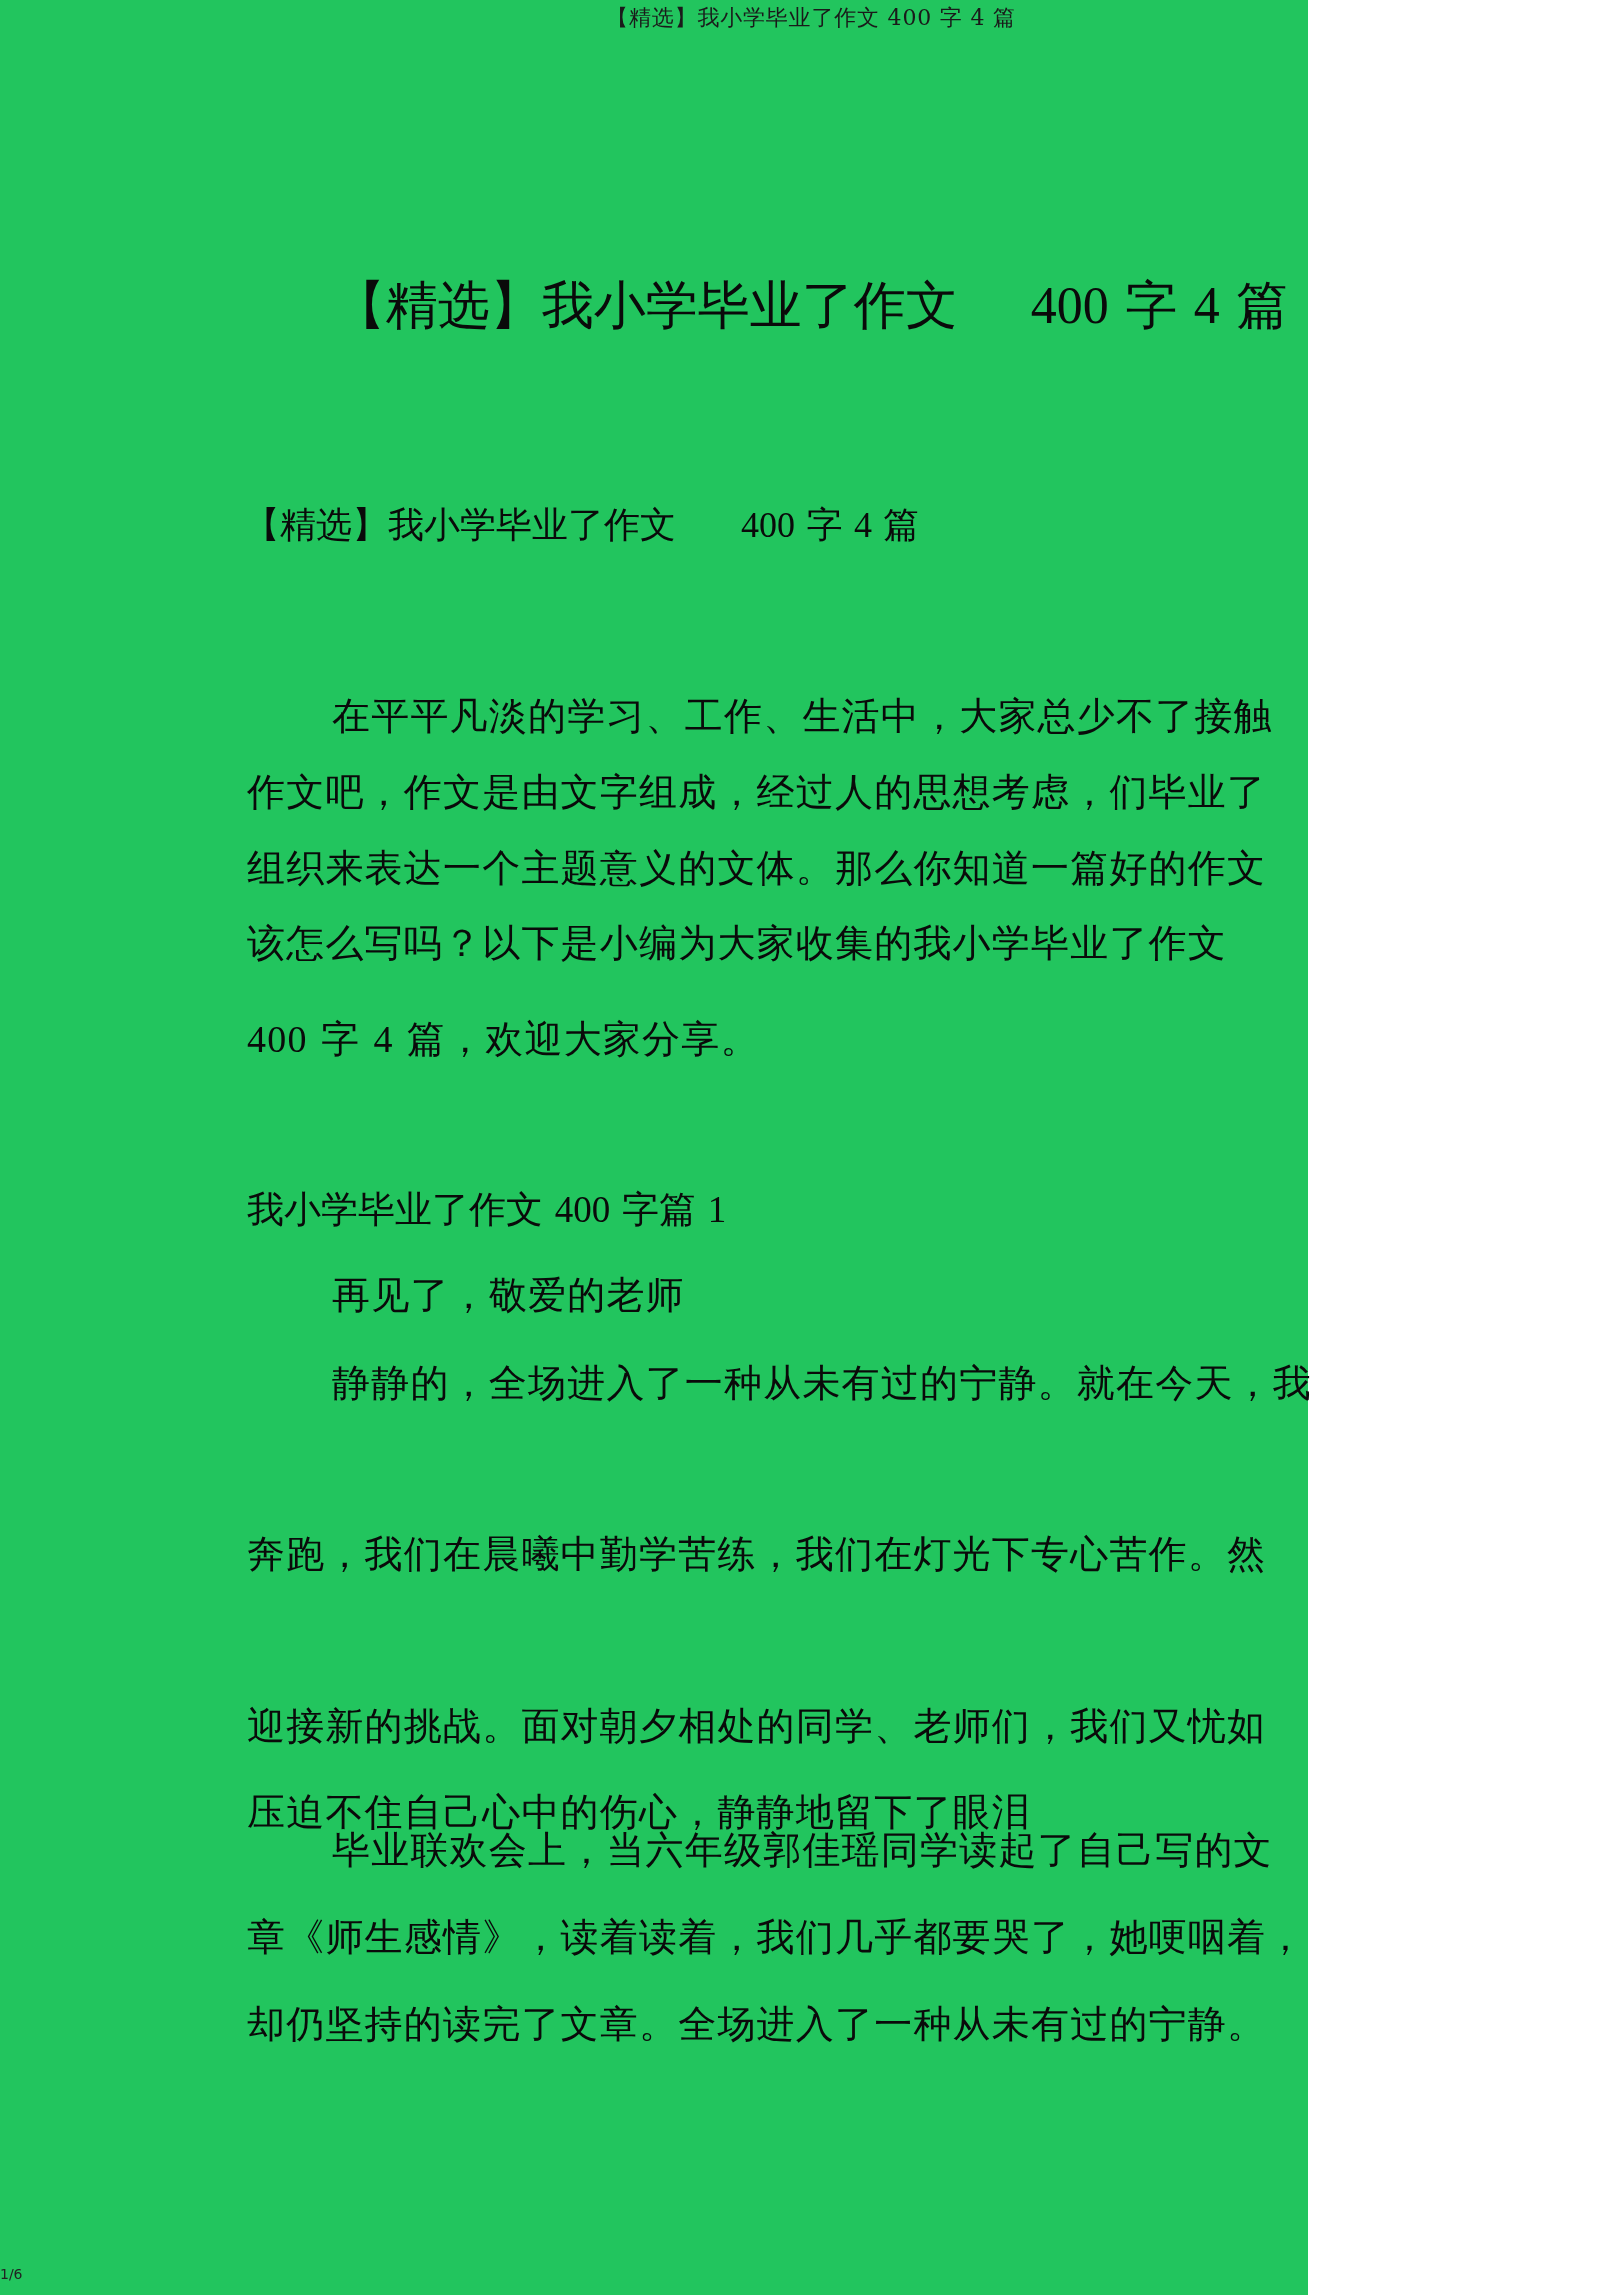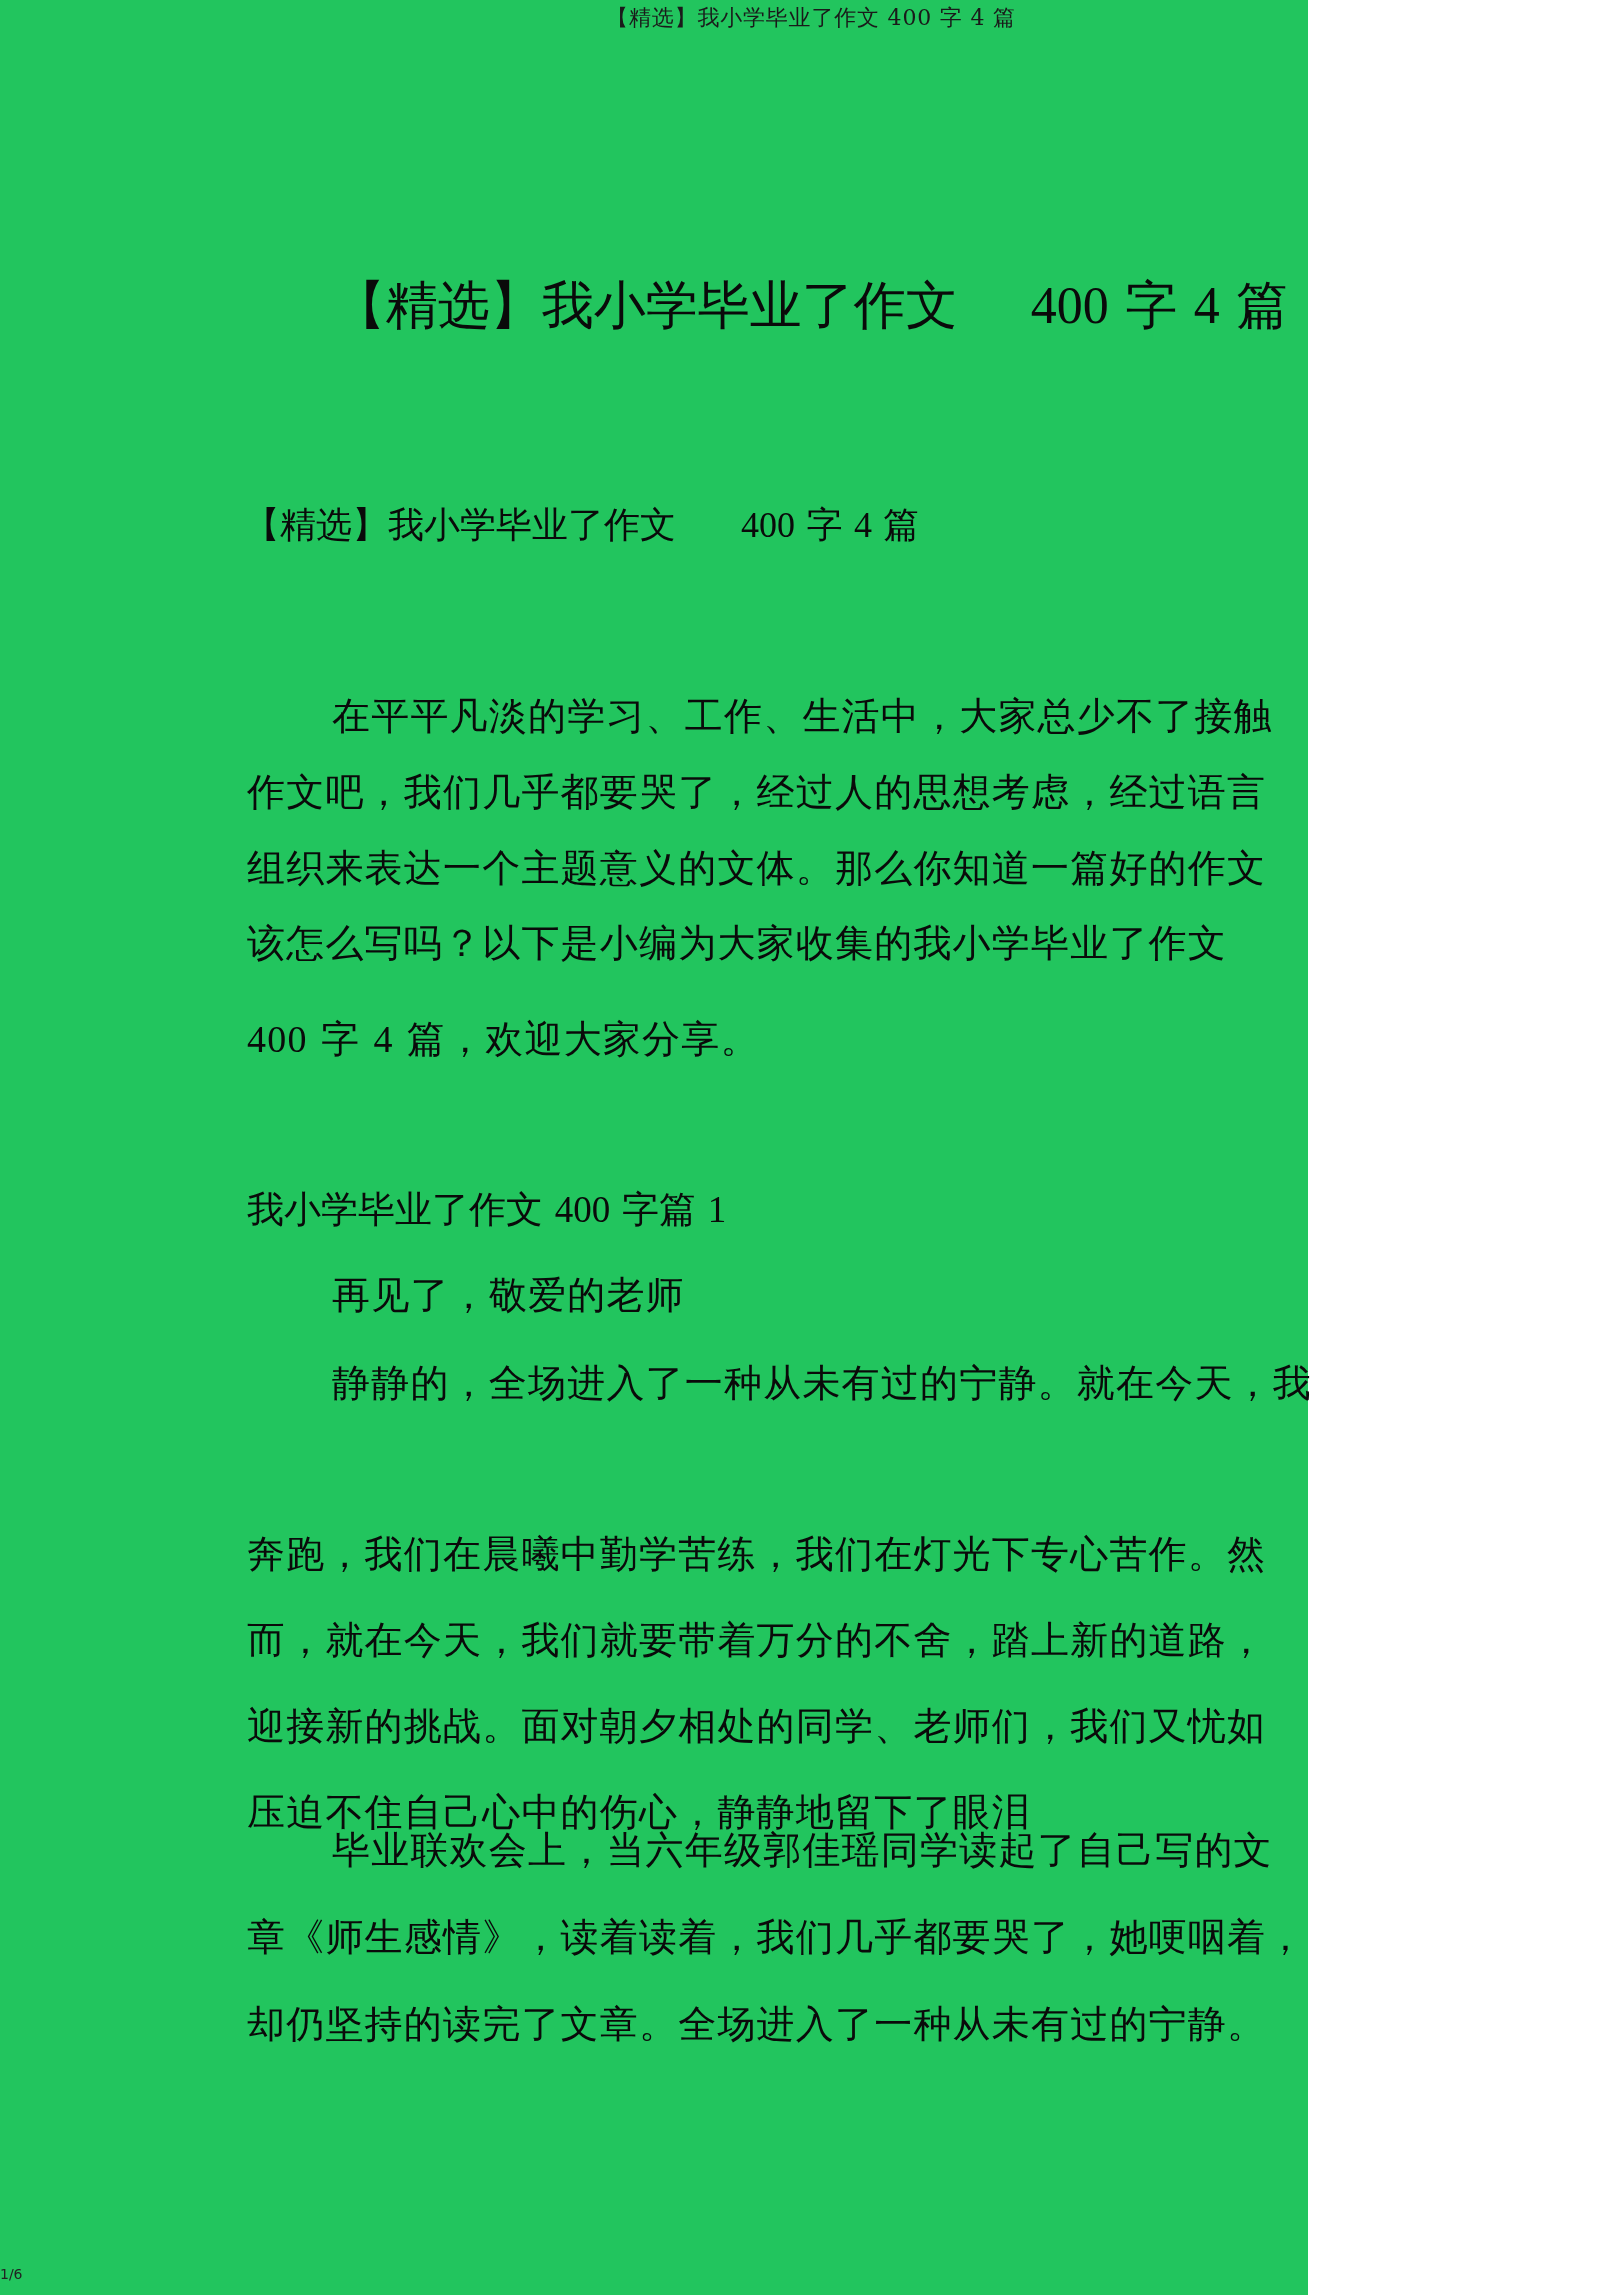--- a/index.html
+++ b/index.html
@@ -84,32 +84,31 @@
 
 <div class="page">
 
   <div class="running-header">【精选】我小学毕业了作文 400 字 4 篇</div>
 
   <div class="title"><span>【精选】我小学毕业了作文</span><span class="gap"></span><span class="num">400</span><span> 字 </span><span class="num">4</span><span> 篇</span></div>
 
   <div class="subtitle"><span>【精选】我小学毕业了作文</span><span class="gap"></span><span class="num">400</span><span> 字 </span><span class="num">4</span><span> 篇</span></div>
 
   <div class="line indent" style="top:692px">在平平凡淡的学习、工作、生活中，大家总少不了接触</div>
-  <div class="line" style="top:768px">作文吧，我们几乎都要哭了，经过人的思想考虑，经过语言</div>
+  <div class="line" style="top:768px">作文吧，作文是由文字组成，经过人的思想考虑，们毕业了</div>
   <div class="line" style="top:844px">组织来表达一个主题意义的文体。那么你知道一篇好的作文</div>
   <div class="line" style="top:919px">该怎么写吗？以下是小编为大家收集的我小学毕业了作文</div>
   <div class="line" style="top:1015px"><span class="num">400</span><span> 字 </span><span class="num">4</span><span> 篇，欢迎大家分享。</span></div>
 
   <div class="line" style="top:1185px; letter-spacing:0px; font-size:37px;"><span>我小学毕业了作文 </span><span class="num">400</span><span> 字篇 </span><span class="num">1</span></div>
 
   <div class="line indent" style="top:1271px">再见了，敬爱的老师</div>
 
   <div class="line indent" style="top:1359px">静静的，全场进入了一种从未有过的宁静。就在今天，我</div>
   <div class="line" style="top:1530px">奔跑，我们在晨曦中勤学苦练，我们在灯光下专心苦作。然</div>
-  <div class="line" style="top:1616px">而，就在今天，我们就要带着万分的不舍，踏上新的道路，</div>
   <div class="line" style="top:1702px">迎接新的挑战。面对朝夕相处的同学、老师们，我们又忧如</div>
   <div class="line" style="top:1788px">压迫不住自己心中的伤心，静静地留下了眼泪</div>
 
   <div class="line indent" style="top:1826px">毕业联欢会上，当六年级郭佳瑶同学读起了自己写的文</div>
   <div class="line" style="top:1913px">章《师生感情》，读着读着，我们几乎都要哭了，她哽咽着，</div>
   <div class="line" style="top:2000px">却仍坚持的读完了文章。全场进入了一种从未有过的宁静。</div>
 
   <div class="footer">1/6</div>
 
 </div>

